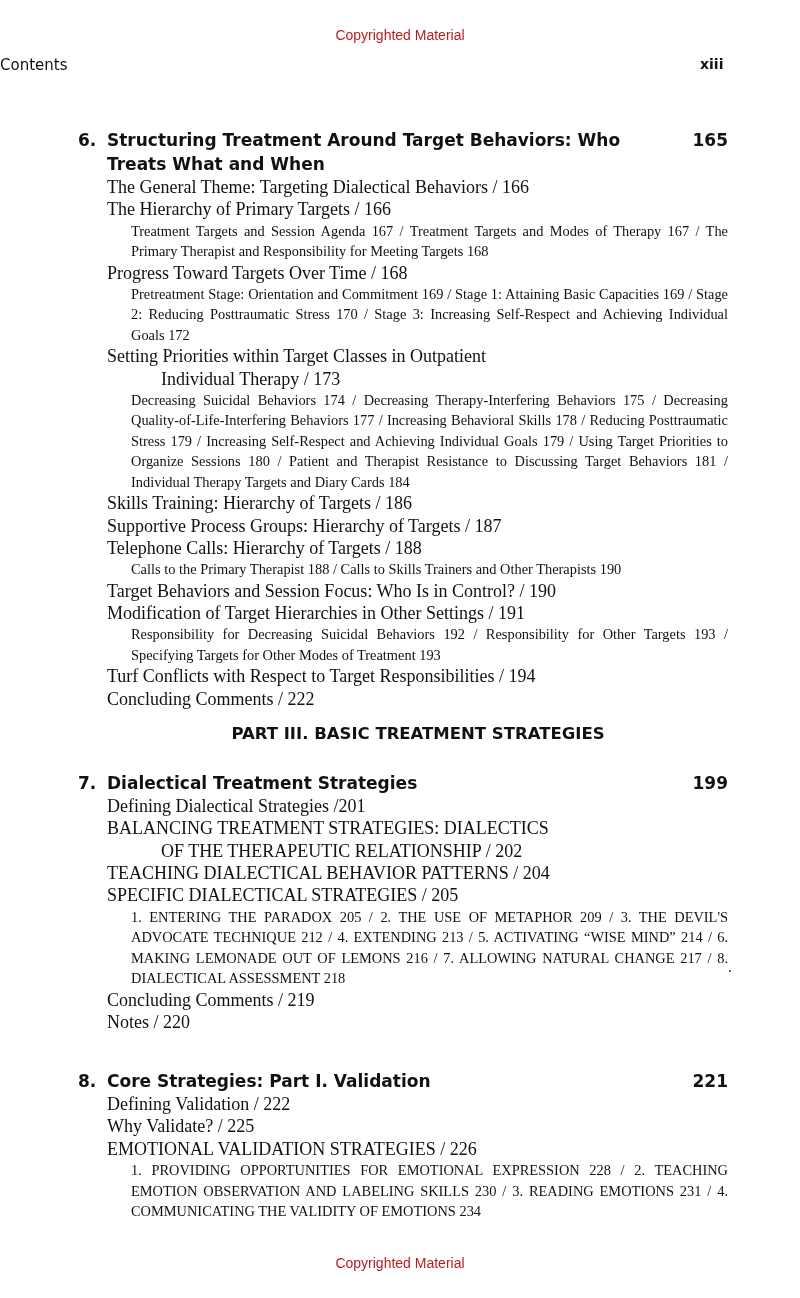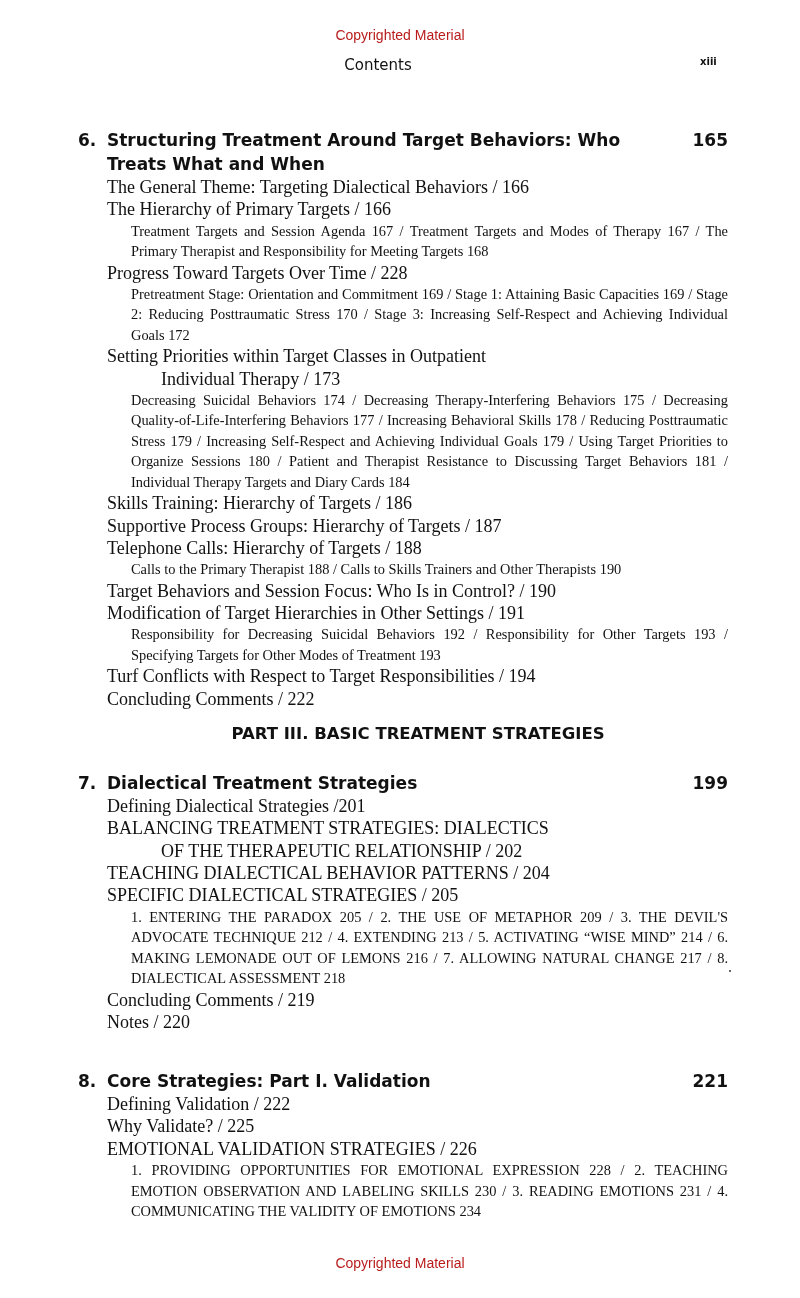--- a/index.html
+++ b/index.html
@@ -2,23 +2,23 @@
 <html><head>
 <meta charset="utf-8">
 <style>
   html, body { margin: 0; padding: 0; background: #ffffff; }
   body { width: 800px; height: 1298px; position: relative; overflow: hidden; color: #111; }
   .watermark { position: absolute; left: 0; width: 800px; text-align: center;
     font-family: "Liberation Sans", sans-serif; font-size: 14px; color: #b91c1c; }
   .wm-top { top: 27px; }
   .wm-bottom { top: 1255px; }
   .running-head { position: absolute; top: 56px; left: 0; width: 800px; }
-  .rh-title { position: absolute; left: 16px; width: 724px; text-align: center;
+  .rh-title { position: absolute; left: 0; width: 724px; 
     font-family: "DejaVu Sans", sans-serif; font-size: 15px; }
-  .rh-page { position: absolute; left: 700px; font-family: "DejaVu Sans", sans-serif; font-weight: bold; font-size: 10px; }
+  .rh-page { position: absolute; left: 700px; font-family: "DejaVu Sans", sans-serif; font-weight: bold; font-size: 14px; }
 
   .toc { position: absolute; top: 100px; left: 78px; width: 650px; }
   .chapter { position: relative; font-family: "DejaVu Sans", sans-serif; font-weight: bold;
     font-size: 17px; line-height: 24px; padding-left: 29px; }
   .chapter .num { position: absolute; left: 0; top: 0; }
   .chapter .pg { position: absolute; right: 0; top: 0; }
   .chapter .title { display: block; width: 520px; margin-top: 28px; }
   .entry { font-family: "Liberation Serif", serif; font-size: 18px; line-height: 22.3px;
     padding-left: 29px; }
   .entry .cont { display: block; padding-left: 54px; }
@@ -42,21 +42,21 @@
 <div class="toc">
 
   <div class="chapter">
     <span class="num">6.</span>
     <span class="title">Structuring Treatment Around Target Behaviors: Who Treats What and When</span>
     <span class="pg">165</span>
   </div>
   <div class="entry">The General Theme: Targeting Dialectical Behaviors  /  166</div>
   <div class="entry">The Hierarchy of Primary Targets  /  166</div>
   <div class="sub">Treatment Targets and Session Agenda 167 / Treatment Targets and Modes of Therapy 167 / The Primary Therapist and Responsibility for Meeting Targets 168</div>
-  <div class="entry">Progress Toward Targets Over Time  /  228</div>
+  <div class="entry">Progress Toward Targets Over Time  /  168</div>
   <div class="sub">Pretreatment Stage: Orientation and Commitment 169 / Stage 1: Attaining Basic Capacities 169 / Stage 2: Reducing Posttraumatic Stress 170 / Stage 3: Increasing Self-Respect and Achieving Individual Goals 172</div>
   <div class="entry">
     <span>Setting Priorities within Target Classes in Outpatient</span>
     <span class="cont">Individual Therapy  /  173</span>
   </div>
   <div class="sub">Decreasing Suicidal Behaviors 174 / Decreasing Therapy-Interfering Behaviors 175 / Decreasing Quality-of-Life-Interfering Behaviors 177 / Increasing Behavioral Skills 178 / Reducing Posttraumatic Stress 179 / Increasing Self-Respect and Achieving Individual Goals 179 / Using Target Priorities to Organize Sessions 180 / Patient and Therapist Resistance to Discussing Target Behaviors 181 / Individual Therapy Targets and Diary Cards 184</div>
   <div class="entry">Skills Training: Hierarchy of Targets  /  186</div>
   <div class="entry">Supportive Process Groups: Hierarchy of Targets  /  187</div>
   <div class="entry">Telephone Calls: Hierarchy of Targets  /  188</div>
   <div class="sub">Calls to the Primary Therapist 188 / Calls to Skills Trainers and Other Therapists 190</div>

